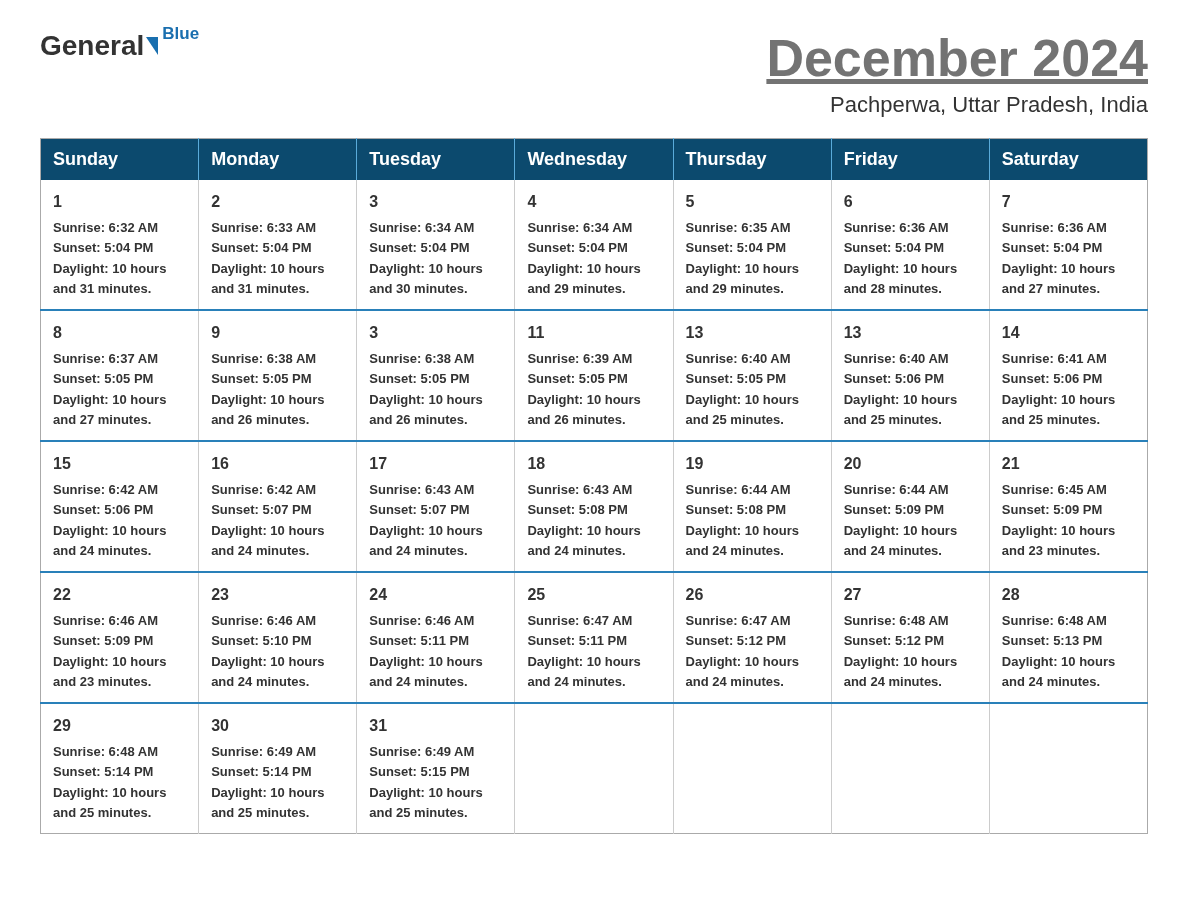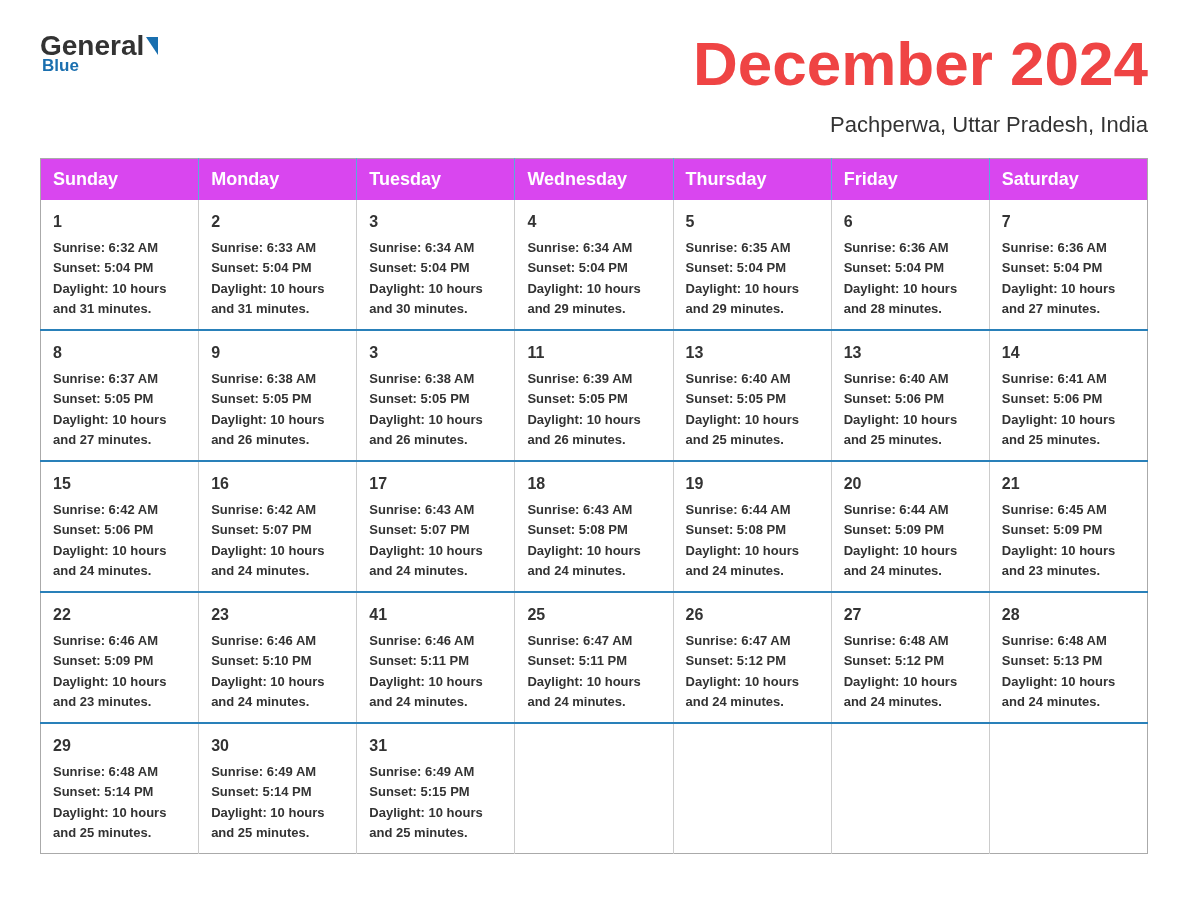--- a/index.html
+++ b/index.html
@@ -11,21 +11,21 @@
       min-height: 918px;
     }
     .header-section {
       display: flex;
       justify-content: space-between;
       align-items: flex-start;
       margin-bottom: 20px;
     }
     .logo-area {
       display: flex;
-      flex-direction: column;
+      flex-direction: row;
       align-items: flex-start;
       text-align: right;
     }
     .logo-text {
       display: flex;
       align-items: center;
       font-size: 28px;
       font-weight: bold;
       color: #333;
     }
@@ -37,37 +37,38 @@
       border-left: 12px solid transparent;
       border-right: 0px solid transparent;
       border-top: 18px solid #1a6faf;
       margin: 0 2px;
       vertical-align: middle;
     }
     .title-area {
       text-align: right;
     }
     .month-title {
-      font-size: 62px;
+      font-size: 52px;
       font-weight: bold;
-      color: #ef4444;
+      color: #737373;
       line-height: 1.1;
+      text-decoration: underline;
     }
     .location-title {
       font-size: 22px;
       color: #333;
-      margin-top: 14px;
+      margin-top: 5px;
     }
     .calendar-table {
       width: 100%;
       border-collapse: collapse;
       border: 1px solid #aaa;
     }
     .calendar-table th {
-      background-color: #d946ef;
+      background-color: #0c4a6e;
       color: #fff;
       text-align: left;
       padding: 10px 12px;
       font-size: 18px;
       font-weight: bold;
       border-right: 1px solid #5aabda;
     }
     .calendar-table th:last-child { border-right: none; }
     .calendar-table td {
       vertical-align: top;
@@ -157,21 +158,21 @@
         <td><span class="day-number">16</span><span class="day-info">Sunrise: 6:42 AM<br>Sunset: 5:07 PM<br>Daylight: 10 hours and 24 minutes.</span></td>
         <td><span class="day-number">17</span><span class="day-info">Sunrise: 6:43 AM<br>Sunset: 5:07 PM<br>Daylight: 10 hours and 24 minutes.</span></td>
         <td><span class="day-number">18</span><span class="day-info">Sunrise: 6:43 AM<br>Sunset: 5:08 PM<br>Daylight: 10 hours and 24 minutes.</span></td>
         <td><span class="day-number">19</span><span class="day-info">Sunrise: 6:44 AM<br>Sunset: 5:08 PM<br>Daylight: 10 hours and 24 minutes.</span></td>
         <td><span class="day-number">20</span><span class="day-info">Sunrise: 6:44 AM<br>Sunset: 5:09 PM<br>Daylight: 10 hours and 24 minutes.</span></td>
         <td><span class="day-number">21</span><span class="day-info">Sunrise: 6:45 AM<br>Sunset: 5:09 PM<br>Daylight: 10 hours and 23 minutes.</span></td>
       </tr>
       <tr>
         <td><span class="day-number">22</span><span class="day-info">Sunrise: 6:46 AM<br>Sunset: 5:09 PM<br>Daylight: 10 hours and 23 minutes.</span></td>
         <td><span class="day-number">23</span><span class="day-info">Sunrise: 6:46 AM<br>Sunset: 5:10 PM<br>Daylight: 10 hours and 24 minutes.</span></td>
-        <td><span class="day-number">41</span><span class="day-info">Sunrise: 6:46 AM<br>Sunset: 5:11 PM<br>Daylight: 10 hours and 24 minutes.</span></td>
+        <td><span class="day-number">24</span><span class="day-info">Sunrise: 6:46 AM<br>Sunset: 5:11 PM<br>Daylight: 10 hours and 24 minutes.</span></td>
         <td><span class="day-number">25</span><span class="day-info">Sunrise: 6:47 AM<br>Sunset: 5:11 PM<br>Daylight: 10 hours and 24 minutes.</span></td>
         <td><span class="day-number">26</span><span class="day-info">Sunrise: 6:47 AM<br>Sunset: 5:12 PM<br>Daylight: 10 hours and 24 minutes.</span></td>
         <td><span class="day-number">27</span><span class="day-info">Sunrise: 6:48 AM<br>Sunset: 5:12 PM<br>Daylight: 10 hours and 24 minutes.</span></td>
         <td><span class="day-number">28</span><span class="day-info">Sunrise: 6:48 AM<br>Sunset: 5:13 PM<br>Daylight: 10 hours and 24 minutes.</span></td>
       </tr>
       <tr>
         <td><span class="day-number">29</span><span class="day-info">Sunrise: 6:48 AM<br>Sunset: 5:14 PM<br>Daylight: 10 hours and 25 minutes.</span></td>
         <td><span class="day-number">30</span><span class="day-info">Sunrise: 6:49 AM<br>Sunset: 5:14 PM<br>Daylight: 10 hours and 25 minutes.</span></td>
         <td><span class="day-number">31</span><span class="day-info">Sunrise: 6:49 AM<br>Sunset: 5:15 PM<br>Daylight: 10 hours and 25 minutes.</span></td>
         <td class="empty-cell"></td>

